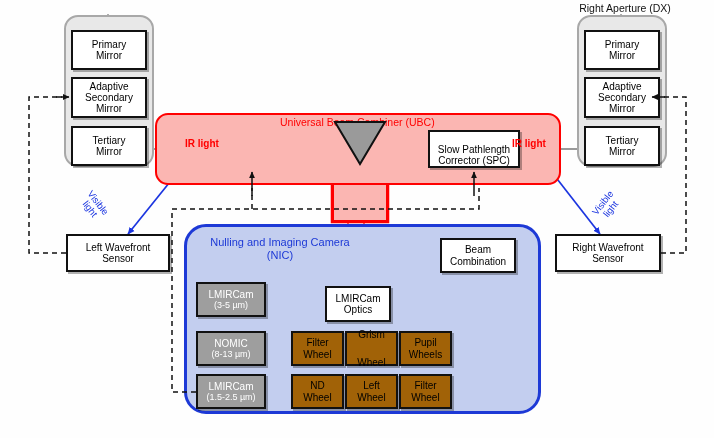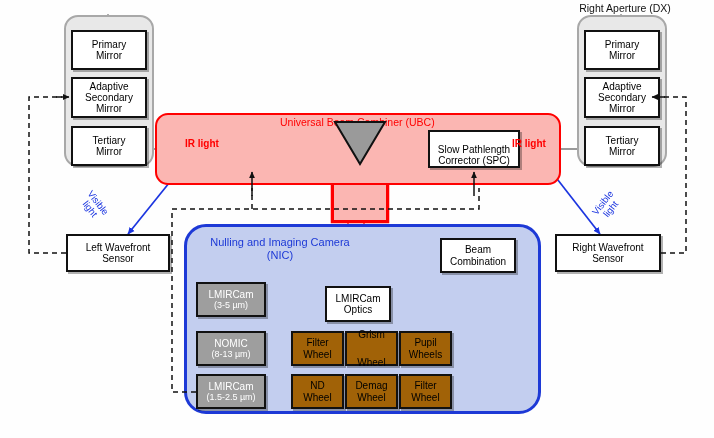--- a/index.html
+++ b/index.html
@@ -264,21 +264,21 @@
   <div class="bx lblu shadow t10" style="left:399px;top:331px;width:53px;height:35px;">
     <span>Pupil</span>
     <span>Wheels</span>
   </div>
 
   <div class="bx lblu shadow t10" style="left:291px;top:374px;width:53px;height:35px;">
     <span>ND</span>
     <span>Wheel</span>
   </div>
   <div class="bx lblu shadow t10" style="left:345px;top:374px;width:53px;height:35px;">
-    <span>Demag</span>
+    <span>Left</span>
     <span>Wheel</span>
   </div>
   <div class="bx lblu shadow t10" style="left:399px;top:374px;width:53px;height:35px;">
     <span>Filter</span>
     <span>Wheel</span>
   </div>
 
   <svg class="layer">
     <g stroke="#111" stroke-width="1.5" fill="none" stroke-dasharray="5,4">
 

